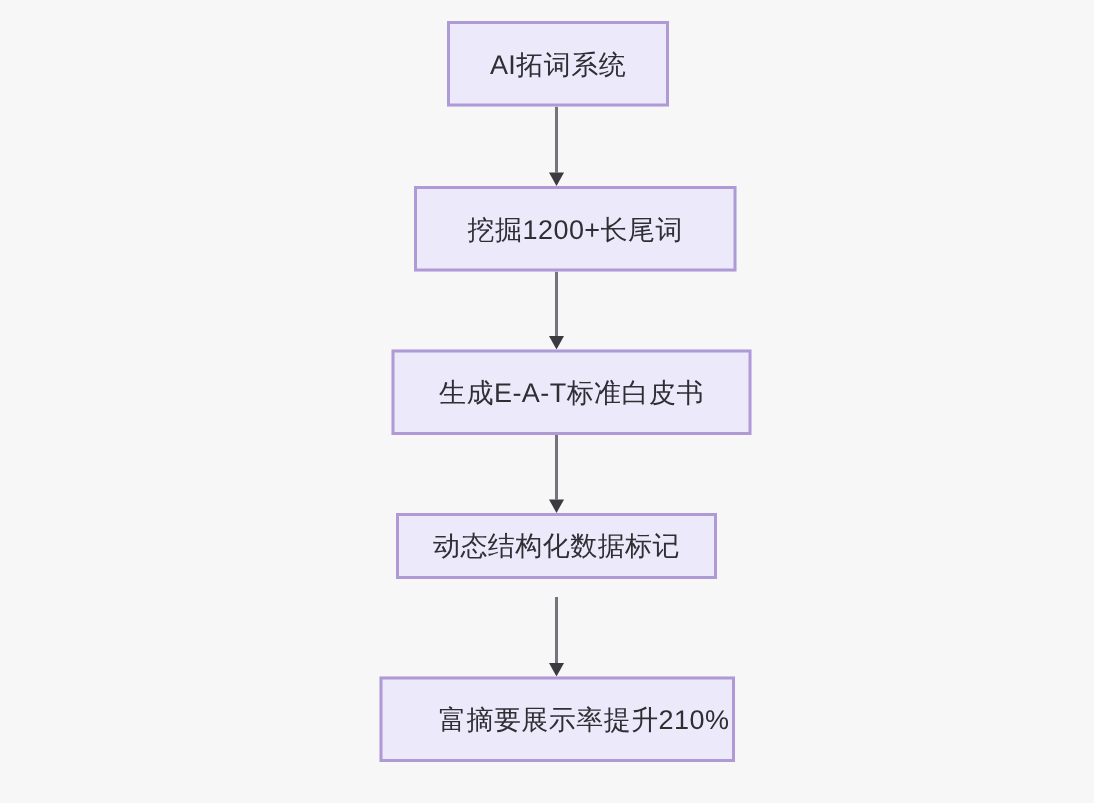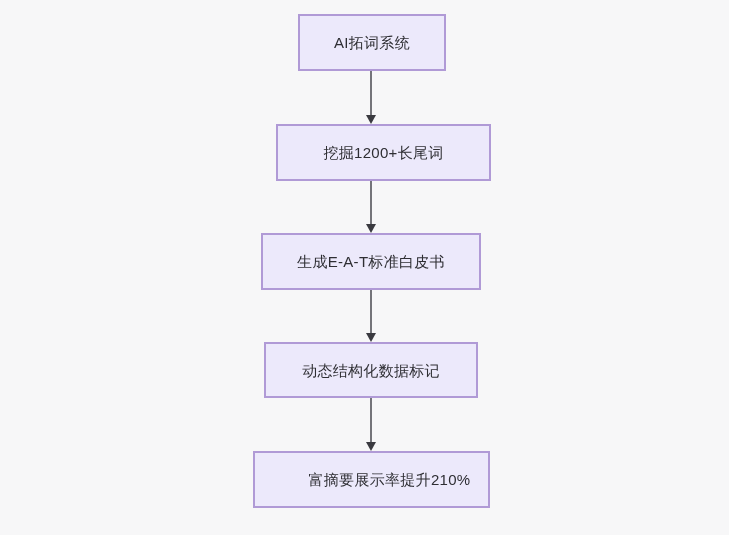--- a/index.html
+++ b/index.html
@@ -20,21 +20,21 @@
   }
   .node {
     position: absolute;
     box-sizing: border-box;
     background: #ece9fb;
     border: 2px solid #b09ad6;
     display: flex;
     align-items: center;
     justify-content: center;
     color: #2e2e33;
-    font-size: 15px;
+    font-size: 18px;
     letter-spacing: 0.3px;
     white-space: nowrap;
   }
   .node-label {
     display: block;
     line-height: 1;
   }
   .edge {
     position: absolute;
     width: 0;
@@ -77,22 +77,22 @@
     <div class="edge" style="left: 371px; top: 398px; height: 53px;">
       <div class="edge-line" style="height: 44px;"></div>
       <div class="edge-head" style="top: 44px;"></div>
     </div>
     <div class="node" style="left: 298px; top: 14px; width: 148px; height: 57px; background: rgb(236, 233, 251); border-color: rgb(176, 154, 214); color: rgb(46, 46, 51);">
       <span class="node-label">AI拓词系统</span>
     </div>
     <div class="node" style="left: 276px; top: 124px; width: 215px; height: 57px; background: rgb(236, 233, 251); border-color: rgb(176, 154, 214); color: rgb(46, 46, 51);">
       <span class="node-label">挖掘1200+长尾词</span>
     </div>
-    <div class="node" style="left: 261px; top: 233px; width: 220px; height: 57px; background: rgb(236, 233, 251); border-color: rgb(176, 154, 214); color: rgb(46, 46, 51); text-align: right;">
+    <div class="node" style="left: 261px; top: 233px; width: 240px; height: 57px; background: rgb(236, 233, 251); border-color: rgb(176, 154, 214); color: rgb(46, 46, 51); text-align: right;">
       <span class="node-label">生成E-A-T标准白皮书</span>
     </div>
-    <div class="node" style="left: 264px; top: 342px; width: 214px; height: 56px; background: rgb(236, 233, 251); border-color: rgb(176, 154, 214); color: rgb(46, 46, 51);">
+    <div class="node" style="left: 264px; top: 342px; width: 214px; height: 44px; background: rgb(236, 233, 251); border-color: rgb(176, 154, 214); color: rgb(46, 46, 51);">
       <span class="node-label">动态结构化数据标记</span>
     </div>
     <div class="node" style="left: 253px; top: 451px; width: 237px; height: 57px; background: rgb(236, 233, 251); border-color: rgb(176, 154, 214); color: rgb(46, 46, 51); padding-left: 36px;">
       <span class="node-label">富摘要展示率提升210%</span>
     </div>
   </div>
 
 </body></html>

